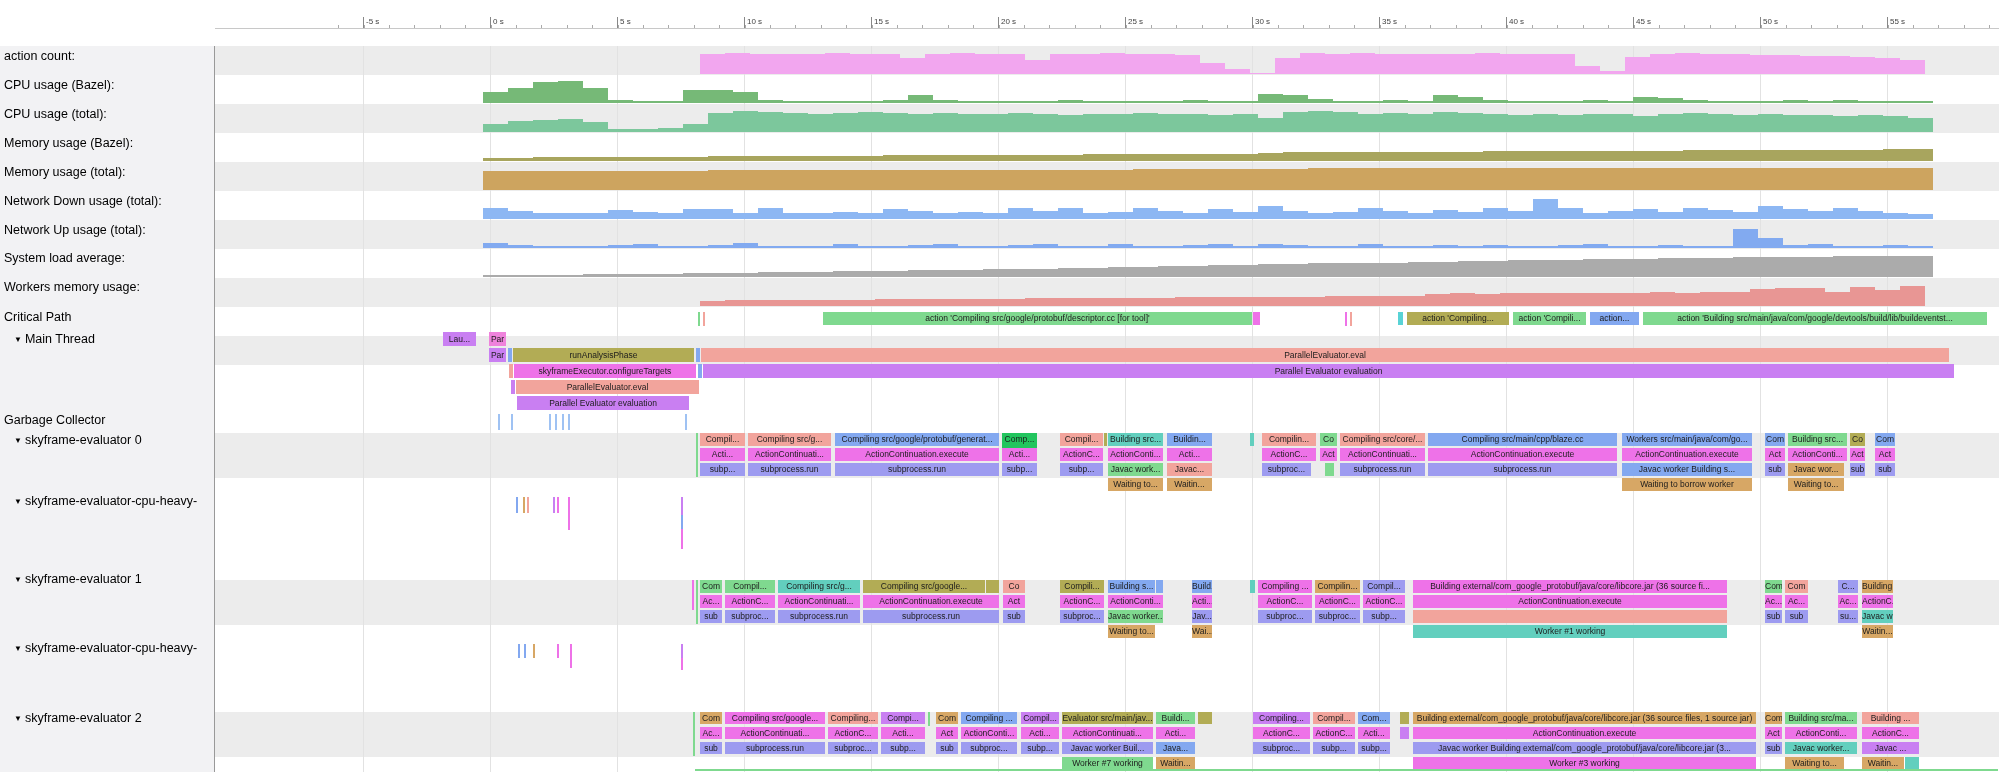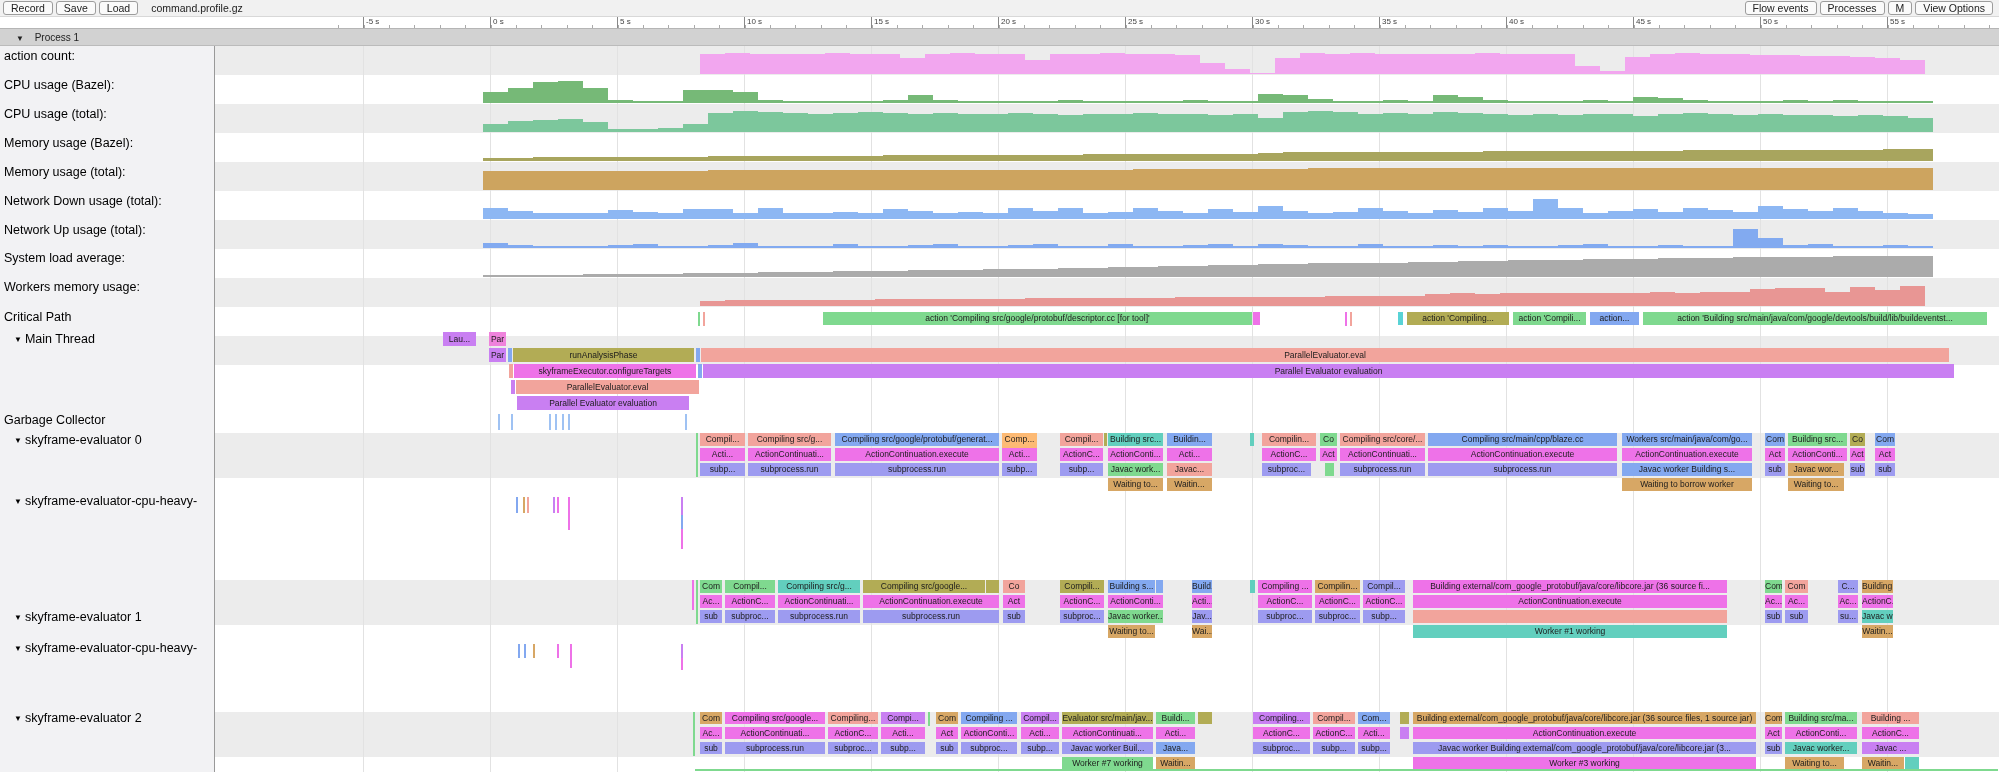--- a/index.html
+++ b/index.html
@@ -592,21 +592,21 @@
       <div class="trace-tick" style="left: 511px; top: 414px; width: 2px; height: 16px; background: rgb(159, 194, 243);"></div>
       <div class="trace-tick" style="left: 549px; top: 414px; width: 2px; height: 16px; background: rgb(159, 194, 243);"></div>
       <div class="trace-tick" style="left: 555px; top: 414px; width: 2px; height: 16px; background: rgb(159, 194, 243);"></div>
       <div class="trace-tick" style="left: 562px; top: 414px; width: 2px; height: 16px; background: rgb(159, 194, 243);"></div>
       <div class="trace-tick" style="left: 568px; top: 414px; width: 2px; height: 16px; background: rgb(159, 194, 243);"></div>
       <div class="trace-tick" style="left: 685px; top: 414px; width: 2px; height: 16px; background: rgb(159, 194, 243);"></div>
       <div class="trace-tick" style="left: 696px; top: 433px; width: 2px; height: 44px; background: rgb(127, 217, 143);"></div>
       <div class="trace-bar" title="Compil..." style="left: 700px; top: 433px; width: 45px; height: 13px; line-height: 13px; background: rgb(242, 164, 156);">Compil...</div>
       <div class="trace-bar" title="Compiling src/g..." style="left: 748px; top: 433px; width: 83px; height: 13px; line-height: 13px; background: rgb(242, 164, 156);">Compiling src/g...</div>
       <div class="trace-bar" title="Compiling src/google/protobuf/generat..." style="left: 835px; top: 433px; width: 164px; height: 13px; line-height: 13px; background: rgb(131, 168, 240);">Compiling src/google/protobuf/generat...</div>
-      <div class="trace-bar" title="Comp..." style="left: 1002px; top: 433px; width: 35px; height: 25px; line-height: 13px; background: #fdba74;">Comp...</div>
+      <div class="trace-bar" title="Comp..." style="left: 1002px; top: 433px; width: 35px; height: 25px; line-height: 13px; background: #22c55e;">Comp...</div>
       <div class="trace-bar" title="Compil..." style="left: 1060px; top: 433px; width: 43px; height: 13px; line-height: 13px; background: rgb(242, 164, 156);">Compil...</div>
       <div class="trace-bar" style="left: 1104px; top: 433px; width: 3px; height: 13px; line-height: 13px; background: rgb(178, 172, 85);"></div>
       <div class="trace-bar" title="Building src..." style="left: 1108px; top: 433px; width: 55px; height: 13px; line-height: 13px; background: rgb(98, 207, 190);">Building src...</div>
       <div class="trace-bar" title="Buildin..." style="left: 1167px; top: 433px; width: 45px; height: 13px; line-height: 13px; background: rgb(131, 168, 240);">Buildin...</div>
       <div class="trace-bar" style="left: 1250px; top: 433px; width: 4px; height: 13px; line-height: 13px; background: rgb(98, 207, 190);"></div>
       <div class="trace-bar" title="Compilin..." style="left: 1262px; top: 433px; width: 54px; height: 13px; line-height: 13px; background: rgb(242, 164, 156);">Compilin...</div>
       <div class="trace-bar" title="Co" style="left: 1320px; top: 433px; width: 17px; height: 13px; line-height: 13px; background: rgb(127, 217, 143);">Co</div>
       <div class="trace-bar" title="Compiling src/core/..." style="left: 1340px; top: 433px; width: 85px; height: 13px; line-height: 13px; background: rgb(242, 164, 156);">Compiling src/core/...</div>
       <div class="trace-bar" title="Compiling src/main/cpp/blaze.cc" style="left: 1428px; top: 433px; width: 189px; height: 13px; line-height: 13px; background: rgb(131, 168, 240);">Compiling src/main/cpp/blaze.cc</div>
       <div class="trace-bar" title="Building src/main/java/com/go..." style="left: 1622px; top: 433px; width: 130px; height: 13px; line-height: 13px; background: rgb(131, 168, 240);">Workers src/main/java/com/go...</div>
@@ -778,34 +778,20 @@
       <div class="trace-bar" title="Javac ..." style="left: 1862px; top: 742px; width: 57px; height: 12px; line-height: 12px; background: rgb(201, 127, 242);">Javac ...</div>
       <div class="trace-bar" title="Worker #7 working" style="left: 1062px; top: 757px; width: 91px; height: 12px; line-height: 12px; background: rgb(127, 217, 143);">Worker #7 working</div>
       <div class="trace-bar" title="Waitin..." style="left: 1156px; top: 757px; width: 39px; height: 12px; line-height: 12px; background: rgb(215, 167, 101);">Waitin...</div>
       <div class="trace-bar" title="Worker #3 working" style="left: 1413px; top: 757px; width: 343px; height: 12px; line-height: 12px; background: rgb(238, 114, 232);">Worker #3 working</div>
       <div class="trace-bar" title="Waiting to..." style="left: 1785px; top: 757px; width: 59px; height: 12px; line-height: 12px; background: rgb(215, 167, 101);">Waiting to...</div>
       <div class="trace-bar" title="Waitin..." style="left: 1862px; top: 757px; width: 42px; height: 12px; line-height: 12px; background: rgb(215, 167, 101);">Waitin...</div>
       <div class="trace-bar" style="left: 1905px; top: 757px; width: 14px; height: 12px; line-height: 12px; background: rgb(98, 207, 190);"></div>
       <div class="trace-bar" style="left: 695px; top: 769px; width: 1303px; height: 2px; line-height: 2px; background: rgb(127, 217, 143);"></div>
     </div>
 
-  <div id="toolbar">
-    <div class="left">
-      <button class="tbtn">Record</button>
-      <button class="tbtn">Save</button>
-      <button class="tbtn">Load</button>
-      <span id="filename">command.profile.gz</span>
-    </div>
-    <div class="right">
-      <button class="tbtn">Flow events</button>
-      <button class="tbtn">Processes</button>
-      <button class="tbtn">M</button>
-      <button class="tbtn">View Options</button>
-    </div>
-  </div>
 
   <div id="ruler">
       <div class="minortick" style="left: 123.2px;"></div>
       <div class="minortick" style="left: 148.6px;"></div>
       <div class="minortick" style="left: 174px;"></div>
       <div class="minortick" style="left: 199.4px;"></div>
       <div class="minortick" style="left: 224.8px;"></div>
       <div class="minortick" style="left: 250.2px;"></div>
       <div class="minortick" style="left: 275.6px;"></div>
       <div class="minortick" style="left: 301px;"></div>
@@ -875,38 +861,34 @@
       <div class="majortick" style="left: 783px;">20 s</div>
       <div class="majortick" style="left: 910px;">25 s</div>
       <div class="majortick" style="left: 1037px;">30 s</div>
       <div class="majortick" style="left: 1164px;">35 s</div>
       <div class="majortick" style="left: 1291px;">40 s</div>
       <div class="majortick" style="left: 1418px;">45 s</div>
       <div class="majortick" style="left: 1545px;">50 s</div>
       <div class="majortick" style="left: 1672px;">55 s</div>
     </div>
 
-  <div id="process-bar">
-    <span><span class="tri" style="font-size:8px;">▼</span>
-    <span>Process 1</span></span>
-  </div>
 
   <div id="labelcol">
       <div class="rowlabel" style="top: 3px;"><span>action count:</span></div>
       <div class="rowlabel" style="top: 32px;"><span>CPU usage (Bazel):</span></div>
       <div class="rowlabel" style="top: 61px;"><span>CPU usage (total):</span></div>
       <div class="rowlabel" style="top: 90px;"><span>Memory usage (Bazel):</span></div>
       <div class="rowlabel" style="top: 119px;"><span>Memory usage (total):</span></div>
       <div class="rowlabel" style="top: 148px;"><span>Network Down usage (total):</span></div>
       <div class="rowlabel" style="top: 177px;"><span>Network Up usage (total):</span></div>
       <div class="rowlabel" style="top: 205px;"><span>System load average:</span></div>
       <div class="rowlabel" style="top: 234px;"><span>Workers memory usage:</span></div>
       <div class="rowlabel" style="top: 264px;"><span>Critical Path</span></div>
       <div class="rowlabel indent" style="top: 286px;"><span class="tri">▼</span><span>Main Thread</span></div>
       <div class="rowlabel" style="top: 367px;"><span>Garbage Collector</span></div>
       <div class="rowlabel indent" style="top: 387px;"><span class="tri">▼</span><span>skyframe-evaluator 0</span></div>
       <div class="rowlabel indent" style="top: 448px;"><span class="tri">▼</span><span>skyframe-evaluator-cpu-heavy-</span></div>
-      <div class="rowlabel indent" style="top: 564px;"><span class="tri">▼</span><span>skyframe-evaluator 1</span></div>
+      <div class="rowlabel indent" style="top: 526px;"><span class="tri">▼</span><span>skyframe-evaluator 1</span></div>
       <div class="rowlabel indent" style="top: 595px;"><span class="tri">▼</span><span>skyframe-evaluator-cpu-heavy-</span></div>
       <div class="rowlabel indent" style="top: 665px;"><span class="tri">▼</span><span>skyframe-evaluator 2</span></div>
     </div>
 
 </div>
 
 </body></html>

